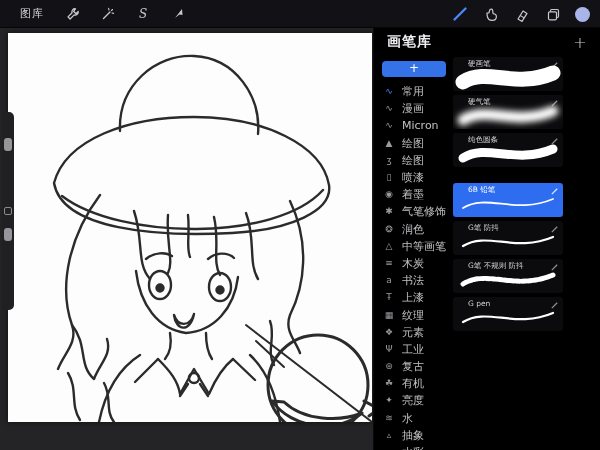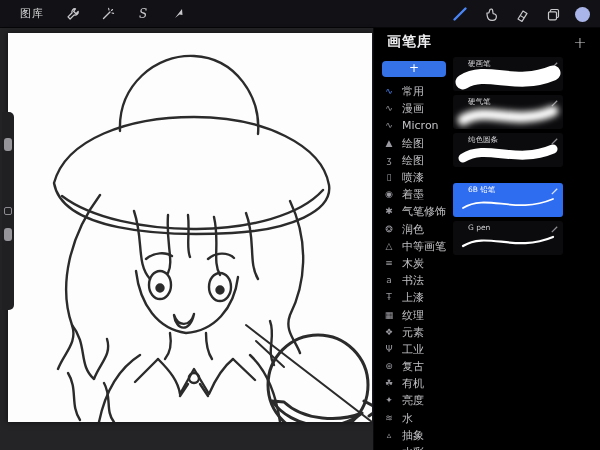--- a/index.html
+++ b/index.html
@@ -325,20 +325,48 @@
             <svg class="brush-stroke" viewBox="0 0 110 30">
               <defs>
                 <filter id="bf6" x="-40%" y="-120%" width="180%" height="340%">
                   <feGaussianBlur stdDeviation="0.3"></feGaussianBlur>
                 </filter>
               </defs>
               <path d="M10 21 C 34 6, 62 28, 100 12" fill="none" stroke="#fff" stroke-width="1.8" stroke-linecap="round" filter="url(#bf6)"></path>
             </svg>
           </div>
           <div class="brush-tile">
+            <span class="brush-name">G笔 防抖</span>
+            <svg class="edit-pencil" viewBox="0 0 10 10">
+              <path d="M1.5 8.5 L7.5 2.5 l1 1 L2.5 9.5 Z" fill="#8e8e94"></path>
+            </svg>
+            <svg class="brush-stroke" viewBox="0 0 110 30">
+              <defs>
+                <filter id="bf7" x="-40%" y="-120%" width="180%" height="340%">
+                  <feGaussianBlur stdDeviation="0.2"></feGaussianBlur>
+                </filter>
+              </defs>
+              <path d="M10 21 C 34 6, 62 28, 100 12" fill="none" stroke="#fff" stroke-width="2.2" stroke-linecap="round" filter="url(#bf7)"></path>
+            </svg>
+          </div>
+          <div class="brush-tile">
+            <span class="brush-name">G笔 不规则 防抖</span>
+            <svg class="edit-pencil" viewBox="0 0 10 10">
+              <path d="M1.5 8.5 L7.5 2.5 l1 1 L2.5 9.5 Z" fill="#8e8e94"></path>
+            </svg>
+            <svg class="brush-stroke" viewBox="0 0 110 30">
+              <defs>
+                <filter id="bf8" x="-40%" y="-120%" width="180%" height="340%">
+                  <feGaussianBlur stdDeviation="0.5"></feGaussianBlur>
+                </filter>
+              </defs>
+              <path d="M10 21 C 34 6, 62 28, 100 12" fill="none" stroke="#fff" stroke-width="5" stroke-linecap="round" stroke-dasharray="4 2" filter="url(#bf8)"></path>
+            </svg>
+          </div>
+          <div class="brush-tile">
             <span class="brush-name">G pen</span>
             <svg class="edit-pencil" viewBox="0 0 10 10">
               <path d="M1.5 8.5 L7.5 2.5 l1 1 L2.5 9.5 Z" fill="#8e8e94"></path>
             </svg>
             <svg class="brush-stroke" viewBox="0 0 110 30">
               <defs>
                 <filter id="bf10" x="-40%" y="-120%" width="180%" height="340%">
                   <feGaussianBlur stdDeviation="0.2"></feGaussianBlur>
                 </filter>
               </defs>

